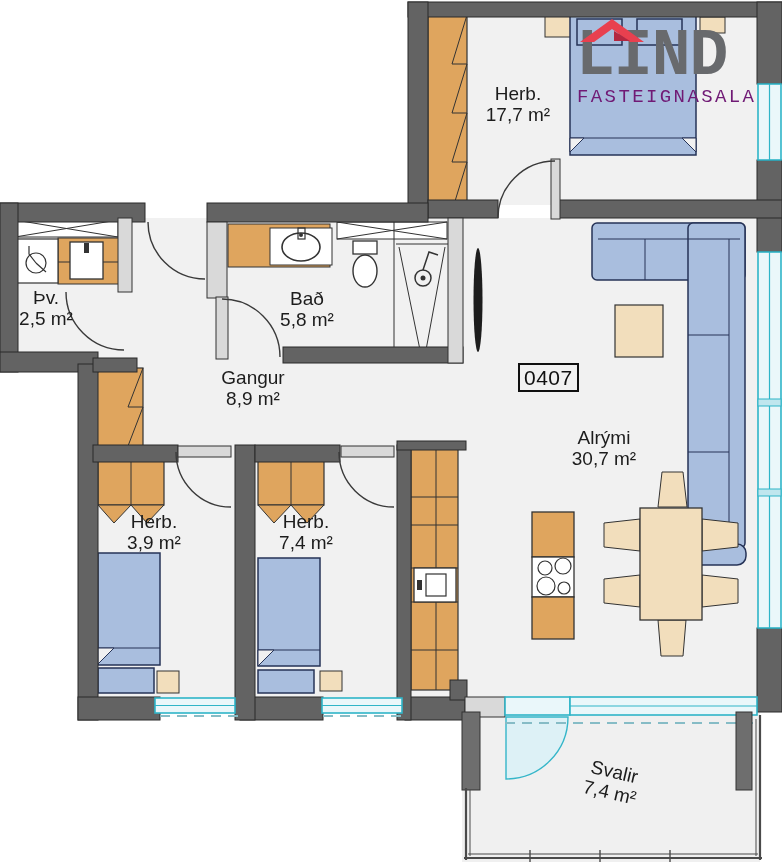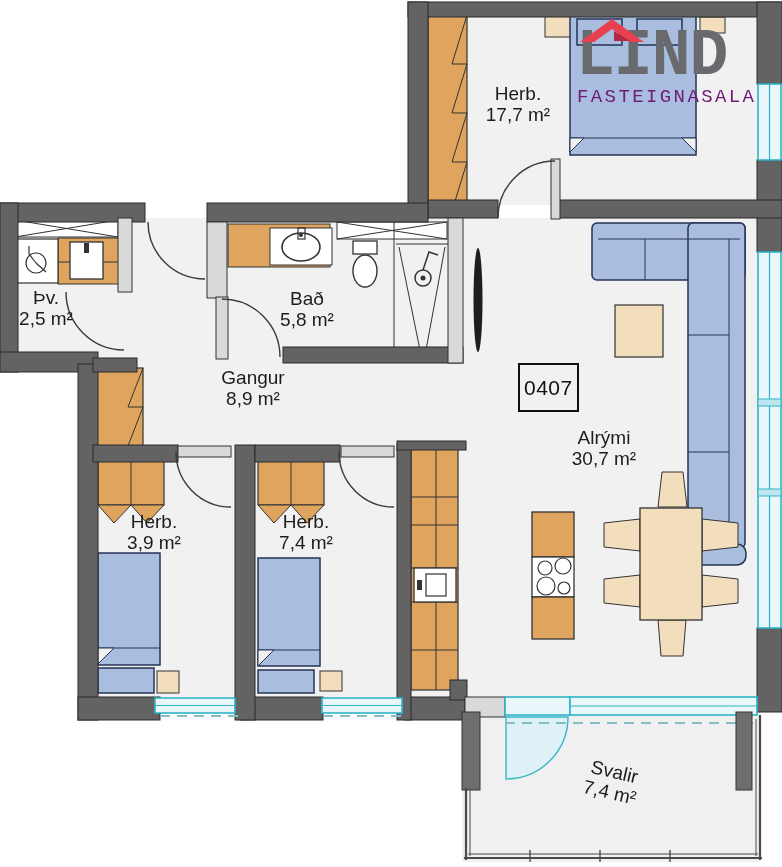--- a/index.html
+++ b/index.html
@@ -4,21 +4,21 @@
 <style>
   html,body{margin:0;padding:0;}
   body{width:782px;height:867px;background:#ffffff;position:relative;overflow:hidden;
        font-family:"Liberation Sans",sans-serif;}
   #plan-svg{position:absolute;left:0;top:0;}
   .lbl{position:absolute;color:#1c1c1c;font-size:19px;line-height:20.5px;text-align:center;
        transform:translateX(-50%);white-space:nowrap;}
   .lbl span{display:block;}
   #svalir-label{transform:translateX(-50%) rotate(13deg);}
   #unit-badge{position:absolute;left:518px;top:363px;border:2.5px solid #101010;
-       padding:10px 4px;font-size:21px;line-height:25px;letter-spacing:.5px;color:#101010;}
+       padding:0 4px;font-size:21px;line-height:25px;letter-spacing:.5px;color:#101010;}
   #logo{position:absolute;left:576px;top:18px;width:176px;height:92px;font-family:Liberation Mono, monospace;}
   #logo .word{position:absolute;left:0;top:6px;font-weight:bold;font-size:66px;line-height:66px;
        color:#686a6d;letter-spacing:-1px;transform:scaleX(.98);transform-origin:left top;}
   #logo .sub{position:absolute;left:1px;top:68px;font-size:19px;letter-spacing:2.4px;color:#701a75;text-align:right;}
   #logo svg{position:absolute;left:0;top:0;}
 </style>
 </head>
 <body>
 
 <svg id="plan-svg" width="782" height="867" viewBox="0 0 782 867">

